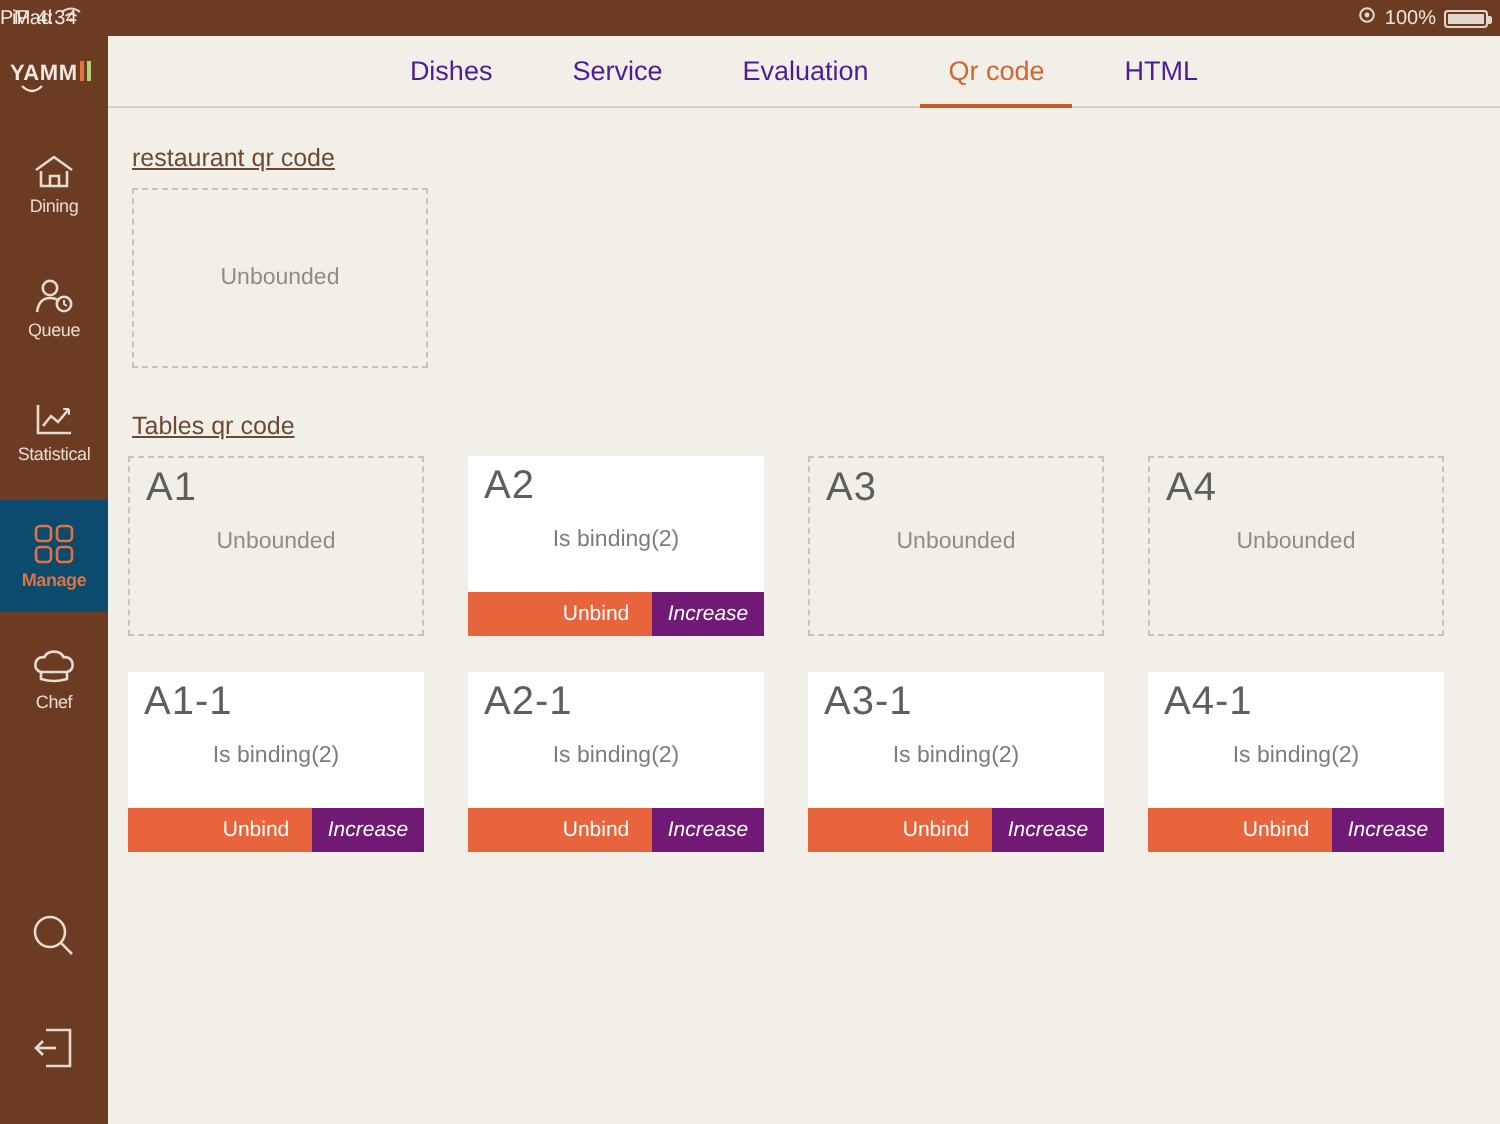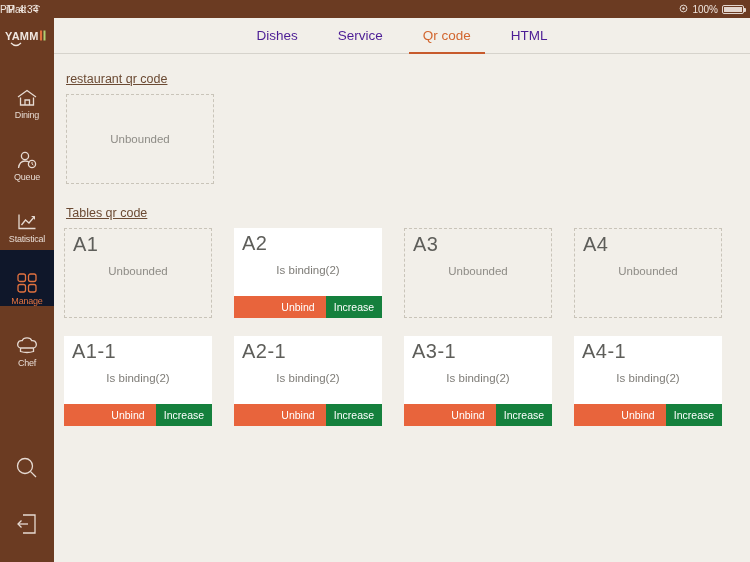--- a/index.html
+++ b/index.html
@@ -42,25 +42,25 @@
     width: 54px; height: 544px;
     background: #6B3B22;
   }
   .logo {
     height: 40px; display: flex; align-items: center; justify-content: center;
     padding-top: 4px;
   }
   .nav-item {
     height: 56px; margin-top: 6px;
     display: flex; flex-direction: column;
-    align-items: center; justify-content: flex-end;
+    align-items: center; justify-content: center;
     color: #E6DAD2; gap: 3px;
   }
   .nav-item .nav-label { font-size: 9px; letter-spacing: -.2px; }
-  .nav-item.active { background: #0f172a; color: #E2723F; }
+  .nav-item.active { background: #0c4a6e; color: #E2723F; font-weight: bold; }
   .nav-item.active svg { stroke: #E2723F; }
   .nav-item svg { stroke: #E6DAD2; fill: none; stroke-width: 1.3; }
   .bottom-icons {
     position: absolute; bottom: 10px; left: 0; width: 54px;
   }
   .bottom-icons .bi {
     height: 56px; display: flex; align-items: center; justify-content: center;
   }
   .bottom-icons svg { stroke: #E6DAD2; fill: none; stroke-width: 1.3; }
 
@@ -120,21 +120,21 @@
   .card.bound .card-status { color: #7E7C77; }
   .card-actions {
     position: absolute; bottom: 0; left: 0; width: 100%;
     height: 22px; display: flex;
   }
   .btn {
     flex: 1; display: flex; align-items: center; justify-content: center;
     font-size: 10.5px; color: #FFFFFF;
   }
   .btn-unbind { background: #E8643C; padding-left: 36px; }
-  .btn-increase { background: #15803d; }
+  .btn-increase { background: #701a75; font-style: italic; }
 
   .grid-row { margin-bottom: 18px; }
   .resto-box {
     width: 148px; height: 90px;
     border: 1px dashed #C9C4B9;
     display: flex; align-items: center; justify-content: center;
     font-size: 11.5px; color: #8E8C86;
     margin-left: 2px;
   }
 </style>
@@ -245,20 +245,23 @@
 
   <div class="main">
 
     <div class="tabbar">
       <div class="tab">
           <span>Dishes</span>
         </div>
       <div class="tab">
           <span>Service</span>
         </div>
+      <div class="tab">
+          <span>Evaluation</span>
+        </div>
       <div class="tab active">
           <span>Qr code</span>
         </div>
       <div class="tab">
           <span>HTML</span>
         </div>
     </div>
 
     <div class="content">
 

